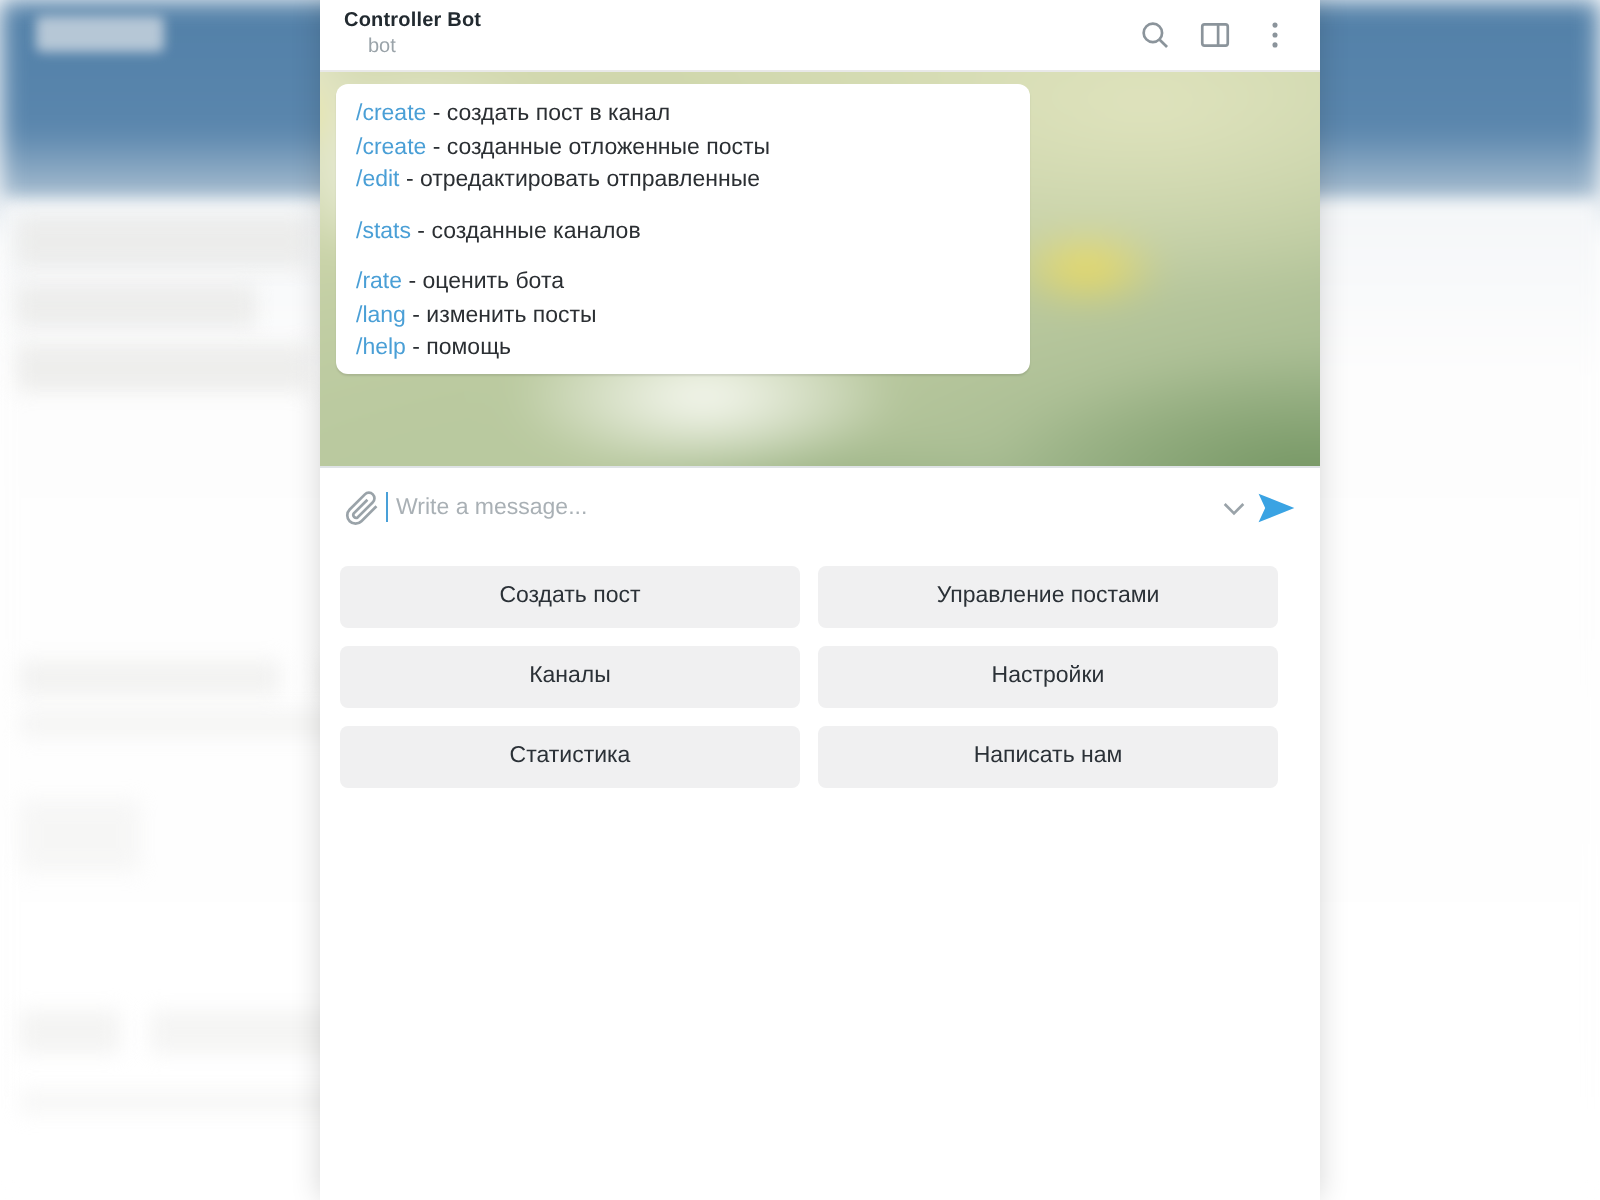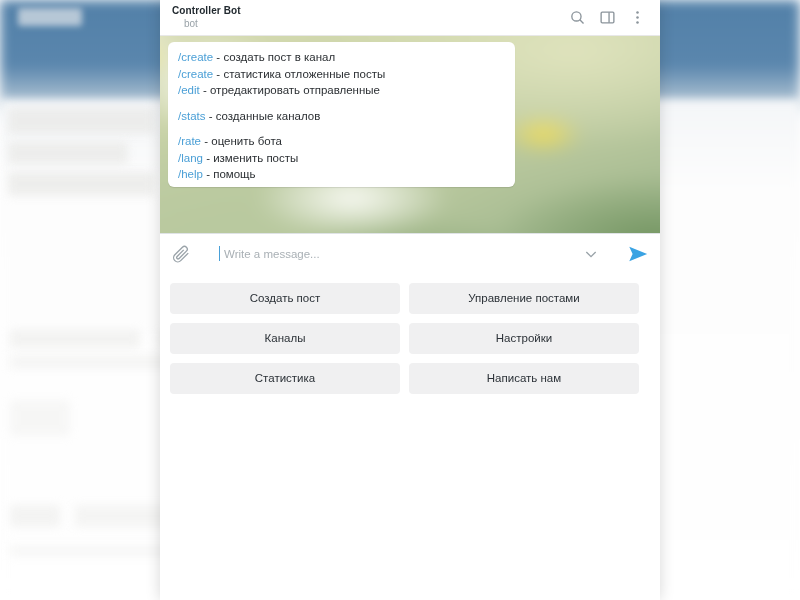--- a/index.html
+++ b/index.html
@@ -125,21 +125,21 @@
     font-size: 11.5px; color: #2b2f33; line-height: 16.5px;
   }
   .cmd { color: #4a9fd6; }
   .cmd-line { white-space: nowrap; }
   .cmd-gap { height: 9px; }
 
   
   #composer {
     flex: 0 0 41px; height: 41px;
     background: #ffffff; border-top: 1px solid #dfe3e6;
-    display: flex; align-items: center; padding: 0 11px 0 12px; gap: 28px;
+    display: flex; align-items: center; padding: 0 11px 0 12px; gap: 2px;
   }
   #attach-icon { width: 19px; height: 19px; color: #9aa3a9; flex: 0 0 19px; }
   #msg-input {
     flex: 1 1 auto; border: none; outline: none;
     font-size: 11.5px; font-family: "Liberation Sans", sans-serif;
     color: #2b2f33; background: transparent;
     border-left: 1px solid #49a0d8; padding-left: 4px; height: 15px;
   }
   #msg-input::placeholder { color: #a9b0b5; }
   #chevron-icon { width: 16px; height: 16px; color: #9aa3a9; flex: 0 0 16px; }
@@ -217,21 +217,21 @@
     </div>
 
     <div id="messages">
 
       <div class="bubble in" id="msg-commands">
         <div>
           <div class="cmd-line">
             <span class="cmd">/create</span><span> - создать пост в канал</span>
           </div>
           <div class="cmd-line">
-            <span class="cmd">/create</span><span> - статистика отложенные посты</span>
+            <span class="cmd">/create</span><span> - созданные отложенные посты</span>
           </div>
           <div class="cmd-line">
             <span class="cmd">/edit</span><span> - отредактировать отправленные</span>
           </div>
           <div class="cmd-gap"></div>
           <div class="cmd-line">
             <span class="cmd">/stats</span><span> - созданные каналов</span>
           </div>
           <div class="cmd-gap"></div>
           <div class="cmd-line">

